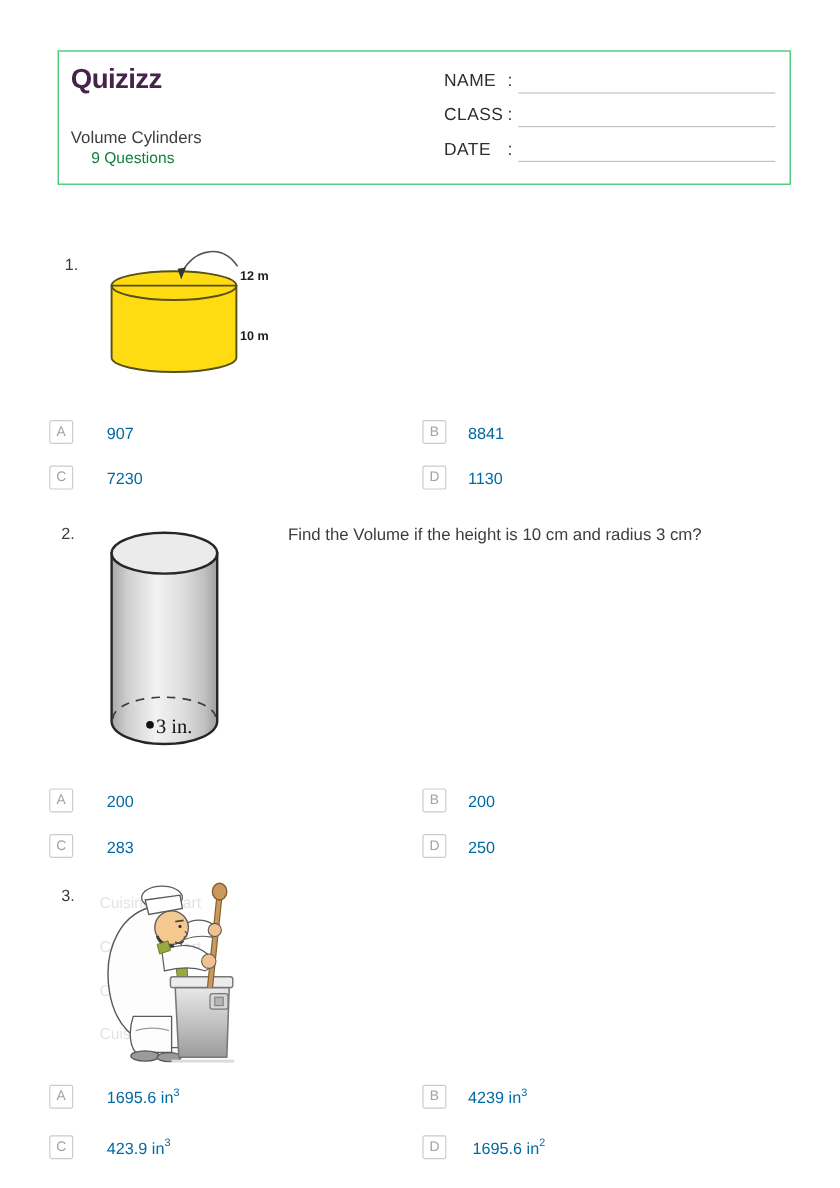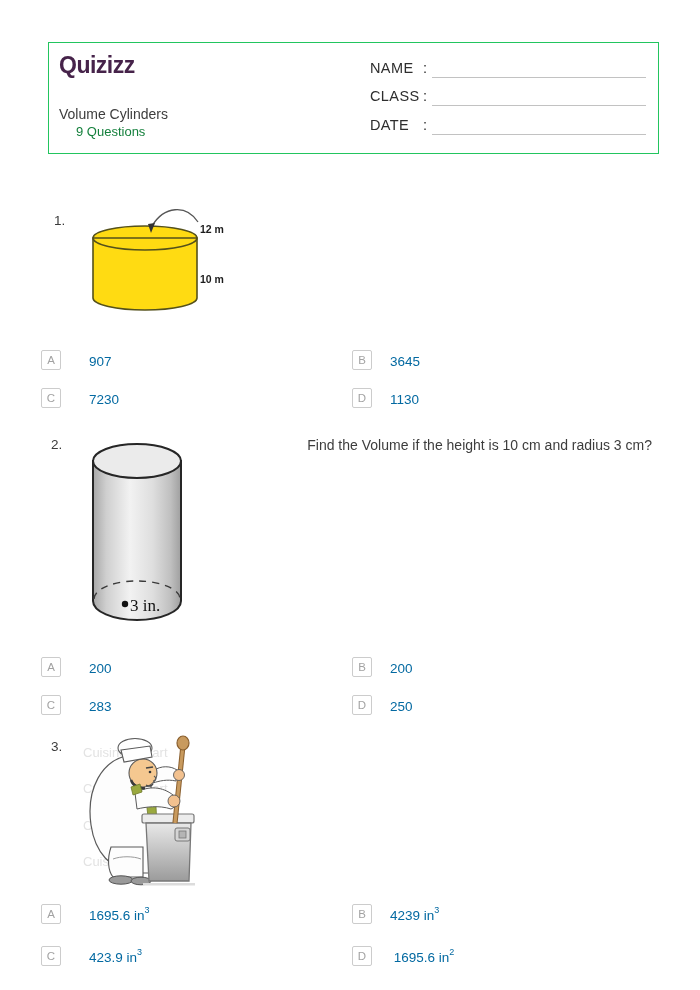--- a/index.html
+++ b/index.html
@@ -85,21 +85,21 @@
     <text x="112" y="81" font-size="10.5" font-weight="bold" fill="#1c1c1c">10 m</text>
   </svg>
 
 
   <div class="opt c1" style="top:350px;">
     <span class="letter-box">A</span>
     <span class="ans-text"><span>907</span><sup></sup></span>
   </div>
   <div class="opt c2" style="top:350px;">
     <span class="letter-box">B</span>
-    <span class="ans-text"><span>3645</span><sup></sup></span>
+    <span class="ans-text"><span>8841</span><sup></sup></span>
   </div>
   <div class="opt c1" style="top:388px;">
     <span class="letter-box">C</span>
     <span class="ans-text"><span>7230</span><sup></sup></span>
   </div>
   <div class="opt c2" style="top:388px;">
     <span class="letter-box">D</span>
     <span class="ans-text"><span>1130</span><sup></sup></span>
   </div>
 
@@ -116,21 +116,21 @@
         <stop offset="1" stop-color="#9f9f9f"></stop>
       </linearGradient>
     </defs>
     <path d="M 5,20 L 5,160 A 44,19 0 0 0 93,160 L 93,20 Z" fill="url(#cylg)" stroke="#262626" stroke-width="2"></path>
     <ellipse cx="49" cy="20" rx="44" ry="17" fill="#ebebeb" stroke="#262626" stroke-width="2"></ellipse>
     <path d="M 6,158 A 43,18 0 0 1 92,158" fill="none" stroke="#3a3a3a" stroke-width="1.4" stroke-dasharray="7,6"></path>
     <circle cx="37" cy="163" r="3.2" fill="#111"></circle>
     <text x="42" y="170" font-size="17" fill="#111" class="serif-label">3 in.</text>
   </svg>
 
-  <div class="qtext" style="left:240px; top:435px; width:412px;text-align:right;">Find the Volume if the height is 10 cm and radius 3 cm?</div>
+  <div class="qtext" style="left:240px; top:435px; width:412px;">Find the Volume if the height is 10 cm and radius 3 cm?</div>
 
   <div class="opt c1" style="top:657px;">
     <span class="letter-box">A</span>
     <span class="ans-text"><span>200</span><sup></sup></span>
   </div>
   <div class="opt c2" style="top:657px;">
     <span class="letter-box">B</span>
     <span class="ans-text"><span>200</span><sup></sup></span>
   </div>
   <div class="opt c1" style="top:695px;">

